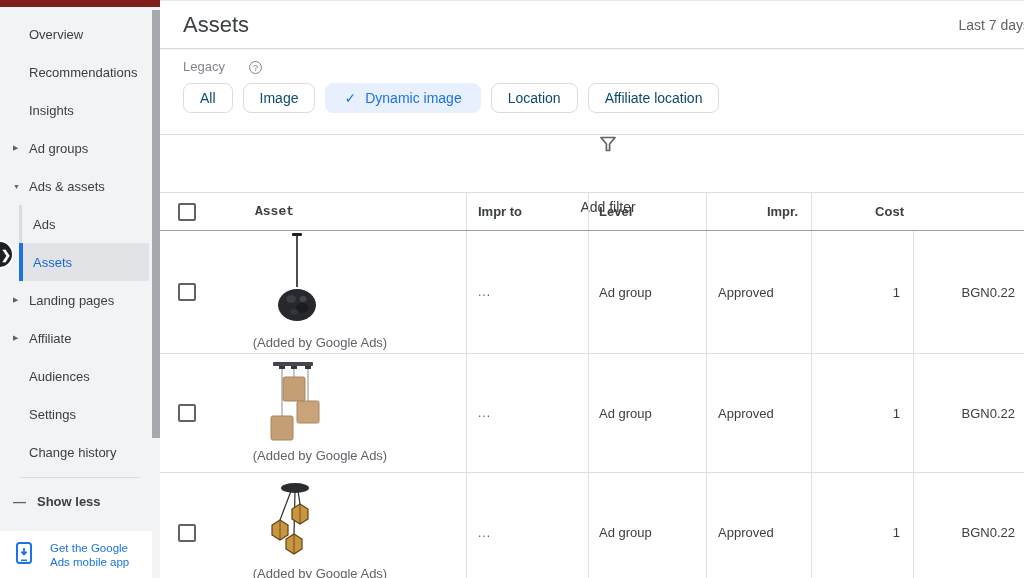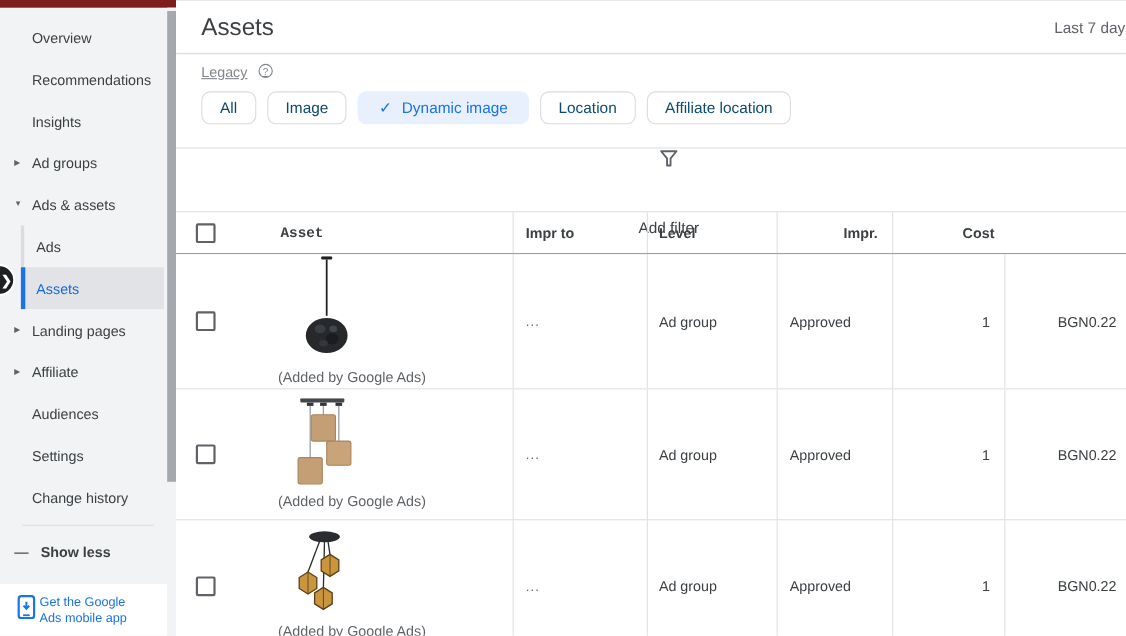--- a/index.html
+++ b/index.html
@@ -33,21 +33,21 @@
     position: relative; height: 34px; display: flex; align-items: center;
     padding-left: 37px; font-size: 13px; font-weight: 700; color: #3c4043; cursor: pointer;
   }
   .show-less .dash { position: absolute; left: 13px; color: #5f6368; font-weight: 700; }
   .locations-dot {
     position: absolute; left: 134px; top: 50%; transform: translateY(-50%);
     width: 6px; height: 6px; border-radius: 50%; background: #b0622d;
   }
   .app-promo {
     position: absolute; left: 0; bottom: 0; width: 152px; height: 47px;
-    background: #fff; display: flex; align-items: center; gap: 2px; padding-left: 14px;
+    background: #fff; display: flex; align-items: center; gap: 16px; padding-left: 14px;
     cursor: pointer;
   }
   .app-promo .phone-icon { flex: 0 0 auto; }
   .app-promo .promo-text { color: #1a73e8; font-size: 11.5px; line-height: 14px; width: 96px; }
 
   .side-scrollbar {
     position: absolute; right: 0; top: 0; width: 8px; height: 578px; background: #f1f3f4;
   }
   .side-scrollbar .thumb {
     position: absolute; top: 3px; left: 0; width: 8px; height: 428px; background: #a5a9ad;
@@ -67,22 +67,22 @@
   }
   .page-header {
     height: 48px; display: flex; align-items: center; padding-left: 23px;
     border-bottom: 1px solid #dadce0; box-shadow: 0 1px 1px rgba(0,0,0,0.05);
     background: #fff;
   }
   .page-title { font-size: 22px; color: #3c4043; }
   .date-range { margin-left: auto; margin-right: -6px; color: #5f6368; font-size: 14px; white-space: nowrap; }
 
   .legacy-row {
-    margin: 9px 0 0 23px; height: 16px; display: flex; align-items: flex-start; gap: 10px;
-    color: #80868b; font-size: 13px; text-decoration: underline;
+    margin: 9px 0 0 23px; height: 16px; display: flex; align-items: flex-end; gap: 24px;
+    color: #80868b; font-size: 13px;
   }
   .help-icon {
     width: 13px; height: 13px; border: 1px solid #80868b; border-radius: 50%;
     font-size: 9px; color: #80868b; display: flex; align-items: center; justify-content: center;
     cursor: pointer;
   }
 
   .chips-row { margin: 9px 0 0 23px; display: flex; gap: 10px; }
   .chip {
     height: 30px; display: inline-flex; align-items: center; padding: 0 16px;

